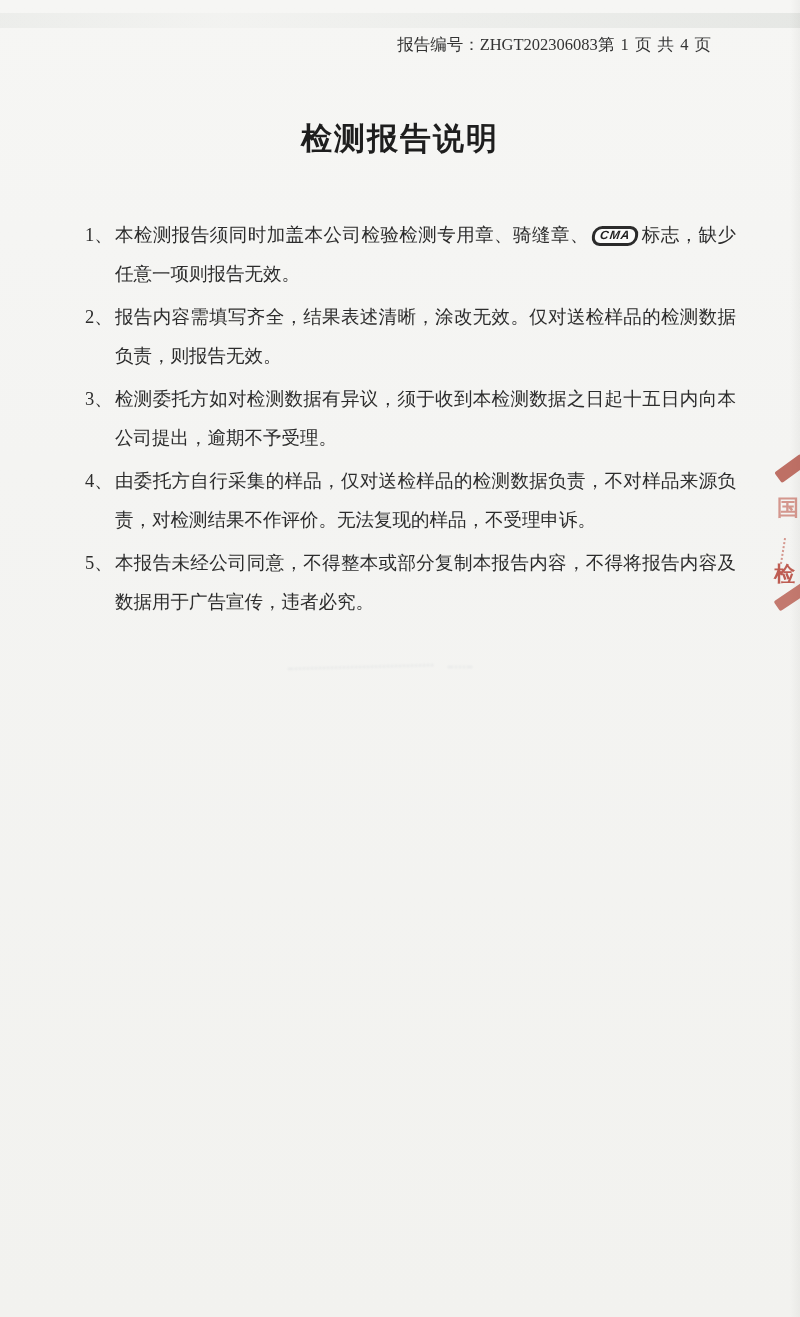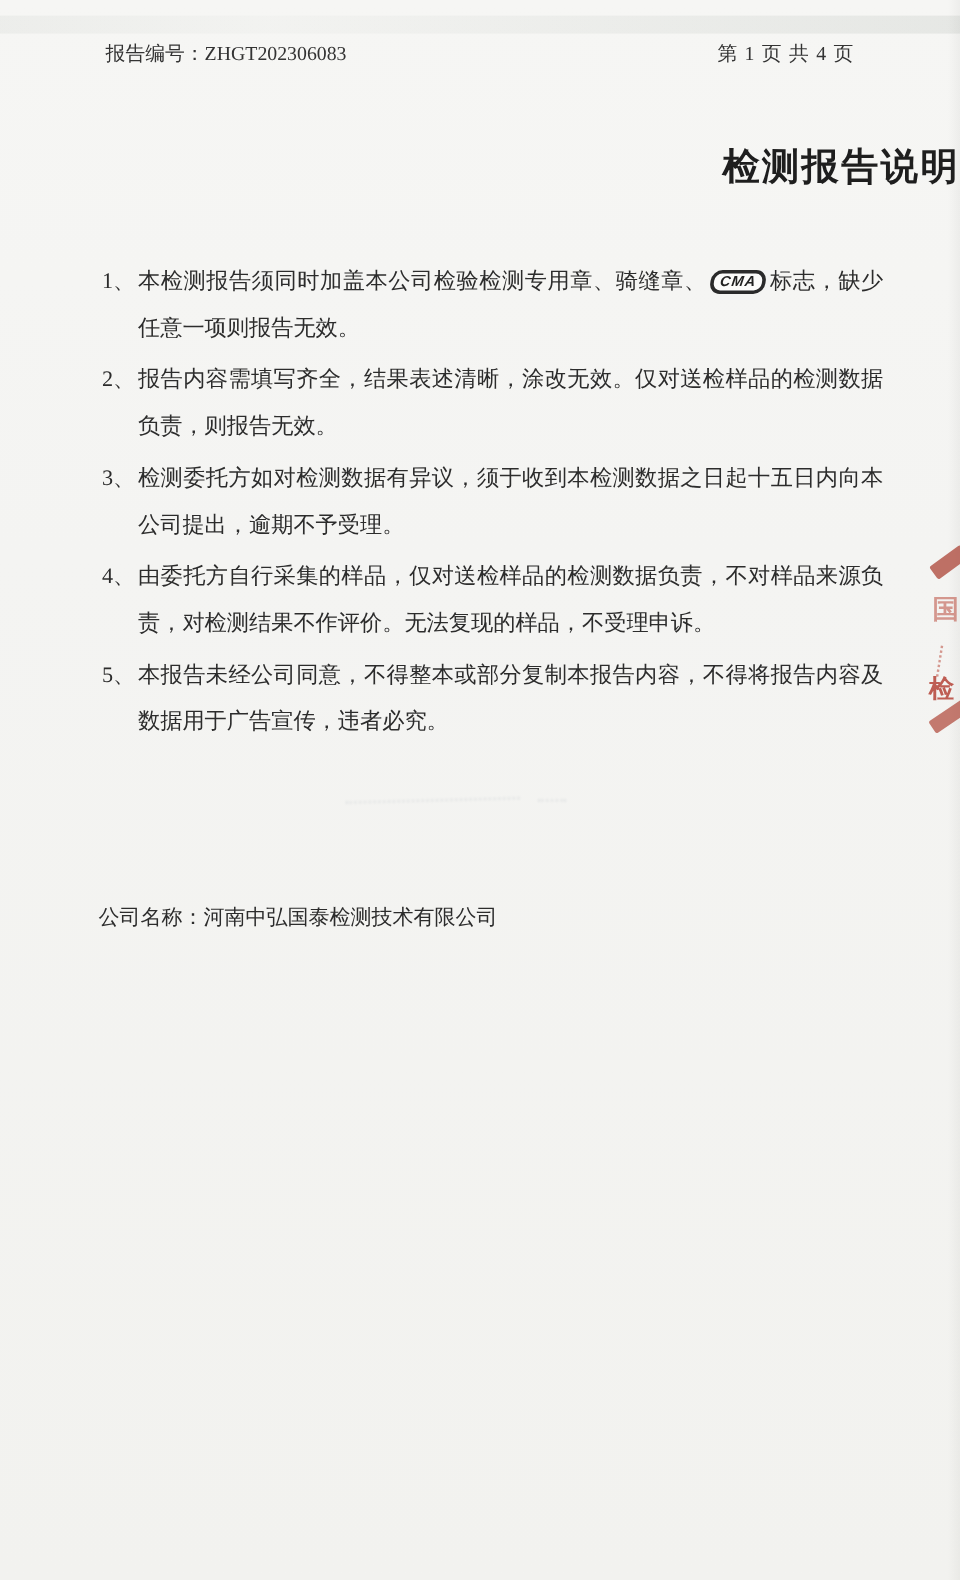--- a/index.html
+++ b/index.html
@@ -15,27 +15,27 @@
   .scan-band {
     position:absolute; top:13px; left:0; width:100%; height:15px;
     background:linear-gradient(90deg, rgba(150,160,152,.10), rgba(150,160,152,.04) 28%, rgba(150,160,152,.11) 65%, rgba(150,160,152,.17) 100%);
   }
   .edge-shade {
     position:absolute; top:0; right:0; width:10px; height:100%;
     background:linear-gradient(90deg, rgba(0,0,0,0), rgba(120,120,115,.07));
   }
   .header {
     position:absolute; top:34px; left:88px; right:88px;
-    display:flex; justify-content:space-between; align-items:baseline;
+    display:flex; justify-content:flex-end; align-items:baseline;
     font-size:16.5px; color:#333;
   }
   .header .pageinfo { letter-spacing:1px; }
   .doc-title {
     position:absolute; top:118px; left:0; width:100%;
-    text-align:right; font-size:31px; font-weight:bold;
+    text-align:center; font-size:31px; font-weight:bold;
     letter-spacing:2px; color:#1e1e1e;
   }
   .notes {
     position:absolute; top:216px; left:85px; width:651px;
     font-size:18.5px; line-height:39px; color:#2c2c2c;
   }
   .note-item { display:flex; margin-bottom:4px; }
   .note-num { flex:0 0 30px; }
   .note-text { flex:1; text-align:justify; }
   .cma-badge {
@@ -147,23 +147,20 @@
       <span class="note-num">5、</span>
       <div class="note-text">本报告未经公司同意，不得整本或部分复制本报告内容，不得将报告内容及数据用于广告宣传，违者必究。</div>
     </div>
 
   </div>
 
   <div class="bleed-smudge"></div>
   <div class="bleed-smudge2"></div>
 
   <div class="company">
-    <p>
-      <span>公司名称：</span><span>河南中弘国泰检测技术有限公司</span>
-    </p>
   </div>
 
   <div class="stamp">
     <div class="stamp-wedge-top"></div>
     <div class="stamp-partial">国</div>
     <div class="stamp-dots"></div>
     <div class="stamp-char">检</div>
     <div class="stamp-wedge-bottom"></div>
   </div>
 

